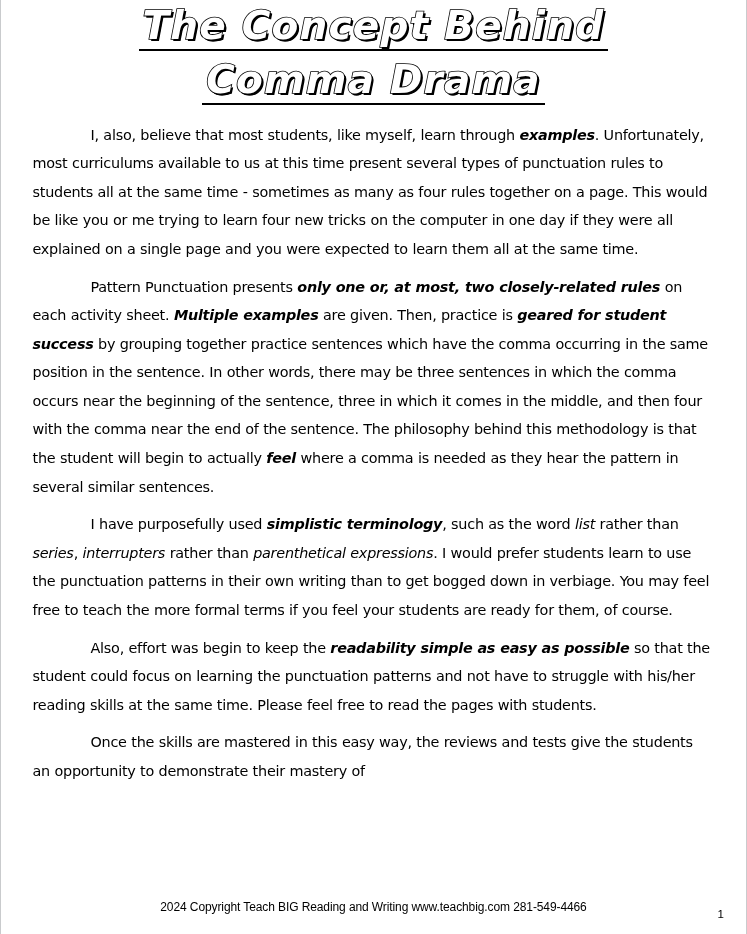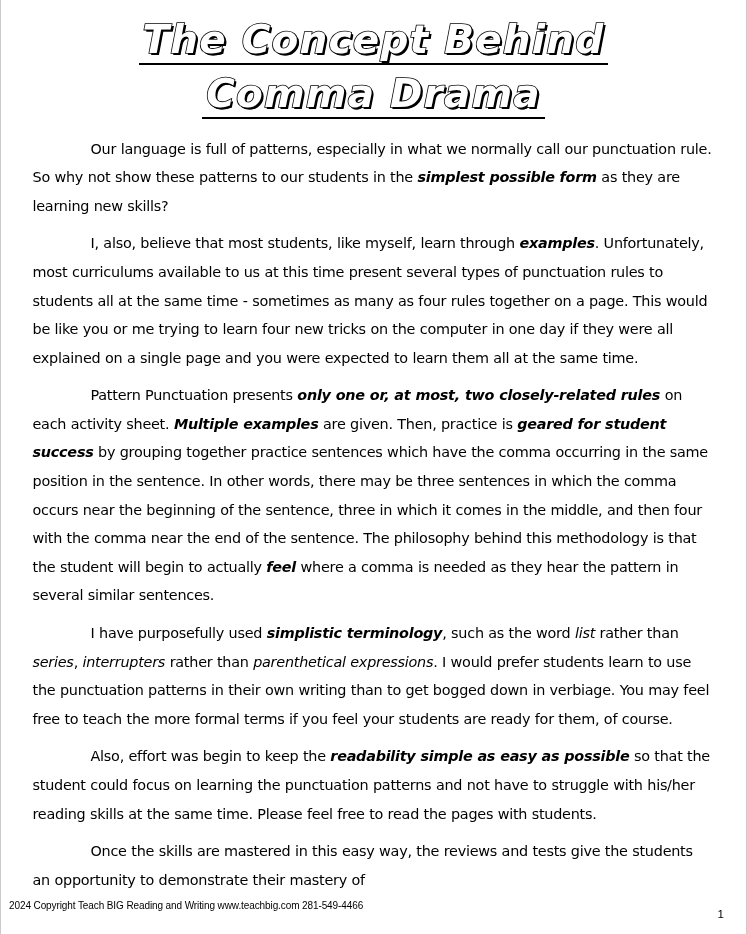--- a/index.html
+++ b/index.html
@@ -29,21 +29,21 @@
   }
   #sheet {
     position: relative;
     width: 100%;
     height: 100%;
     background: #ffffff;
   }
 
   
   .title-block {
-    padding-top: 20px;
+    padding-top: 6px;
     text-align: center;
   }
   .title-line {
     display: block;
     text-align: center;
     margin: 0;
     line-height: 1.02;
   }
   .title-line .tl-inner {
     display: inline-block;
@@ -94,23 +94,23 @@
     position: absolute;
     left: 0;
     right: 0;
     bottom: 14px;
     height: 20px;
   }
   .footer-credit {
     position: absolute;
     left: 0;
     right: 0;
-    text-align: left;
+    text-align: center;
     font-family: "Liberation Sans", sans-serif;
-    font-size: 10px;
+    font-size: 12px;
     font-weight: 400;
     color: #000000;
     letter-spacing: -0.1px;
   }
   .footer-pageno {
     position: absolute;
     right: 14px;
     bottom: 0;
     font-family: "Liberation Sans", sans-serif;
     font-size: 11.5px;
@@ -124,21 +124,20 @@
   <div id="sheet">
 
     <div class="title-block">
       <div class="title-line line1"><span class="tl-inner">The Concept Behind</span></div>
       <div class="title-line line2"><span class="tl-inner">Comma Drama</span></div>
     </div>
 
     <div class="doc-body">
 
 
-      <p><span>Our language is full of patterns, especially in what we normally call our punctuation rule. So why not show these patterns to our students in the </span><span class="bi">simplest possible form</span><span> as they are learning new skills?</span></p>
 
       <p><span>I, also, believe that most students, like myself, learn through </span><span class="bi">examples</span><span>. Unfortunately, most curriculums available to us at this time present several types of punctuation rules to students all at the same time - sometimes as many as four rules together on a page. This would be like you or me trying to learn four new tricks on the computer in one day if they were all explained on a single page and you were expected to learn them all at the same time.</span></p>
 
       <p><span>Pattern Punctuation presents </span><span class="bi">only one or, at most, two closely-related rules</span><span> on each activity sheet. </span><span class="bi">Multiple examples</span><span> are given. Then, practice is </span><span class="bi">geared for student success</span><span> by grouping together practice sentences which have the comma occurring in the same position in the sentence. In other words, there may be three sentences in which the comma occurs near the beginning of the sentence, three in which it comes in the middle, and then four with the comma near the end of the sentence. The philosophy behind this methodology is that the student will begin to actually </span><span class="bi">feel</span><span> where a comma is needed as they hear the pattern in several similar sentences.</span></p>
 
       <p><span>I have purposefully used </span><span class="bi">simplistic terminology</span><span>, such as the word </span><i>list</i><span> rather than </span><i>series</i><span>, </span><i>interrupters</i><span> rather than </span><i>parenthetical expressions</i><span>.  I would prefer students learn to use the punctuation patterns in their own writing than to get bogged down in verbiage. You may feel free to teach the more formal terms if you feel your students are ready for them, of course.</span></p>
 
       <p><span>Also, effort was begin to keep the </span><span class="bi">readability simple as easy as possible</span><span> so that the student could focus on learning the  punctuation patterns and not have to struggle with his/her reading skills at the same time. Please feel free to read the pages with students.</span></p>
 
       <p><span>Once the skills are mastered in this easy way, the reviews and tests give the students an opportunity to demonstrate their mastery of </span></p>

